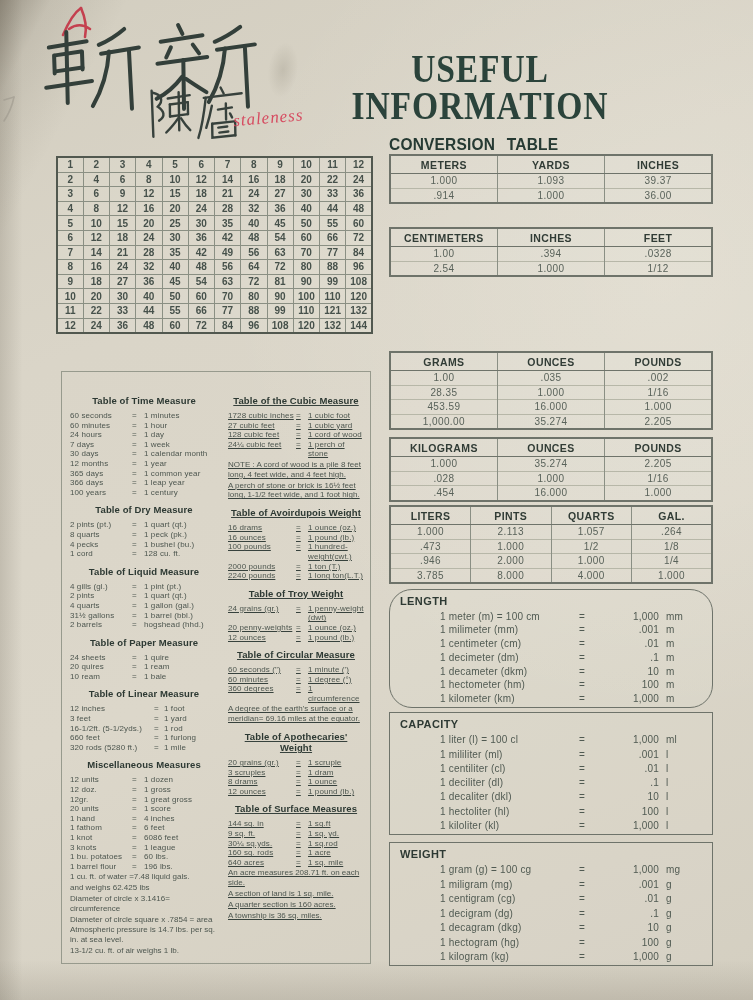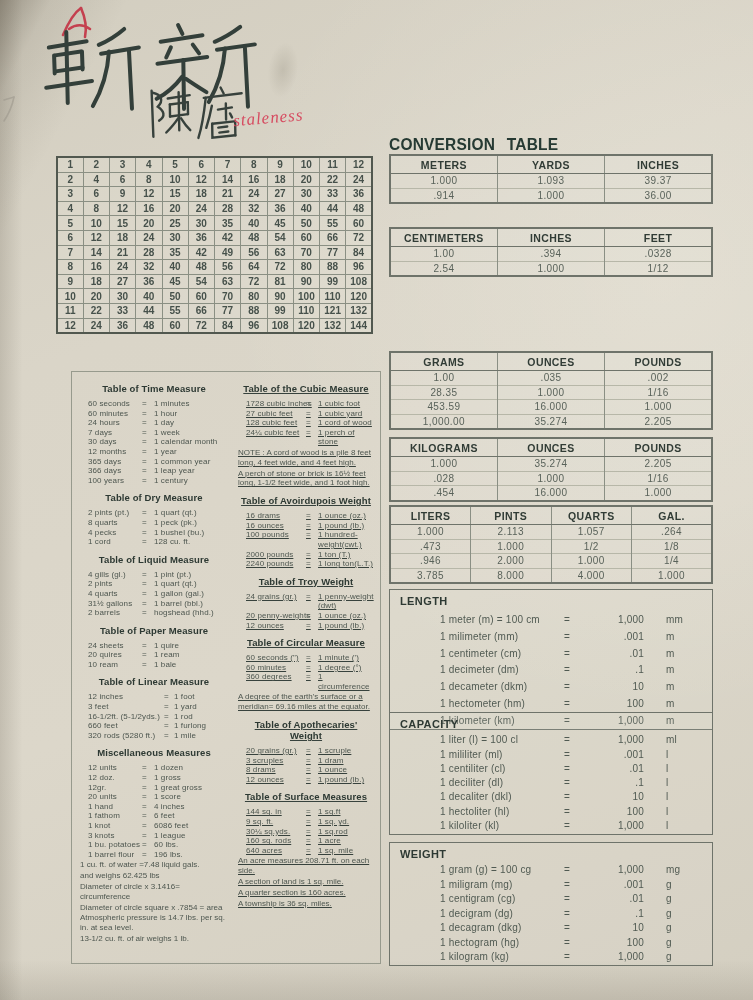--- a/index.html
+++ b/index.html
@@ -41,65 +41,65 @@
     word-spacing:7px;color:#263a33;transform:scaleY(1.05);transform-origin:left top;}
   #mult-head{left:56px;top:135px;}
   #conv-head{left:389px;top:135px;}
   
   #mult-wrap{position:absolute;left:56px;top:156px;width:317px;}
   #mult-wrap table{border-collapse:collapse;width:317px;table-layout:fixed;
     border:2px solid #51584f;background:rgba(235,233,222,0.18);}
   #mult-wrap td{border:1px solid #8a8f83;height:13.6px;text-align:center;
     font-size:10px;font-weight:bold;color:#46514b;padding:0;}
   
-  #measures-box{position:absolute;left:71px;top:371px;width:310px;height:593px;
-    border:1px solid #979a8d;display:flex;gap:10px;padding:4px 6px 4px 8px;
+  #measures-box{position:absolute;left:61px;top:371px;width:310px;height:593px;
+    border:1px solid #979a8d;display:flex;gap:10px;padding:16px 6px 4px 8px;
     box-sizing:border-box;overflow:hidden;}
   .mcol{overflow:hidden;}
   #mcol-left{width:148px;flex:none;}
   #mcol-right{flex:1;text-decoration:underline;}
   .msec{margin-bottom:6px;}
   .msec-title{font-weight:bold;font-size:9.5px;text-align:center;color:#2d3933;
     margin:7px 0 5px;letter-spacing:.1px;}
   .mrow{display:grid;grid-template-columns:62px 12px 1fr;font-size:8px;
     line-height:9.6px;color:#4d564f;letter-spacing:.1px;}
   #mcol-right .mrow{grid-template-columns:68px 12px 1fr;}
   #mcol-left .msec:nth-child(5) .mrow{grid-template-columns:84px 10px 1fr;}
-  .ml{white-space:nowrap;margin-left:8px;}
+  .ml{white-space:nowrap;}
   .mnote{font-size:8px;line-height:9.8px;color:#4d564f;margin-top:1px;}
   #mcol-left .msec:nth-child(6) .mnote:nth-of-type(2){padding-left:16px;}
   
   .conv{position:absolute;left:389px;width:324px;}
   #t1{top:154px;} #t2{top:227px;} #t3{top:297px;}
   #t4{top:351px;} #t5{top:437px;} #t6{top:505px;}
   .conv table{border-collapse:collapse;width:100%;table-layout:fixed;
     border:2px solid #6e736a;background:rgba(238,236,226,0.15);}
   .conv th{height:17px;font-size:10.5px;letter-spacing:.4px;color:#313c36;
     border-bottom:1.5px solid #6e736a;border-left:1px solid #8a8f84;padding:0;}
   .conv th:first-child{border-left:none;}
   .conv td{height:13.5px;font-size:10px;letter-spacing:.4px;color:#59625a;
     text-align:center;border-left:1px solid #8a8f84;border-top:1px solid #b7b7a8;padding:0;}
   .conv td:first-child{border-left:none;}
   #t3 th:first-child, #t3 td:first-child{width:53%;}
   
   .mbox{position:absolute;left:389px;width:324px;border:1.5px solid #6e736a;
     box-sizing:border-box;display:flex;flex-direction:column;
     background:rgba(238,236,226,0.10);}
-  #mbox0{top:589px;height:141px;}
+  #mbox0{top:589px;height:119px;border-radius:23px;}
   #mbox1{top:712px;height:123px;}
   #mbox2{top:842px;height:124px;}
   .mb-head{font-weight:bold;font-size:11px;letter-spacing:.4px;color:#2d3933;
     padding:5px 0 1px 10px;}
   .mb-rows{flex:1;display:flex;flex-direction:column;padding-bottom:3px;}
   .mbrow{flex:1;display:flex;align-items:flex-end;font-size:10px;color:#505a52;
     letter-spacing:.2px;white-space:nowrap;}
   .mb-label{margin-left:50px;flex:1;}
   .mb-eq{width:42px;text-align:center;}
   .mb-num{width:56px;text-align:right;}
-  .mb-unit{width:30px;padding-left:22px;margin-right:16px;}
+  .mb-unit{width:30px;padding-left:7px;margin-right:16px;}
 </style>
 </head>
 <body>
 
 <div class="page">
 
   <div class="smudge"></div>
 
   <div class="hw" id="red-mark">
     <svg width="52" height="40" viewBox="0 0 52 40">
@@ -180,20 +180,24 @@
         <path d="M66,40 L66,54 L89,52"></path>
         <path d="M89,38 L89,52"></path>
         <path d="M72,44 L81,43"></path>
         <path d="M73,49 L82,48"></path>
       </g>
     </svg>
   </div>
 
   <div id="red-note">staleness</div>
 
+  <div id="title">
+    <div class="tl">USEFUL</div>
+    <div class="tl">INFORMATION</div>
+  </div>
 
   <div class="sec-head" id="conv-head">CONVERSION TABLE</div>
 
   <div id="mult-wrap">
     <table>
       <tbody id="mult-body">
           <tr>
             <td>1</td>
             <td>2</td>
             <td>3</td>

